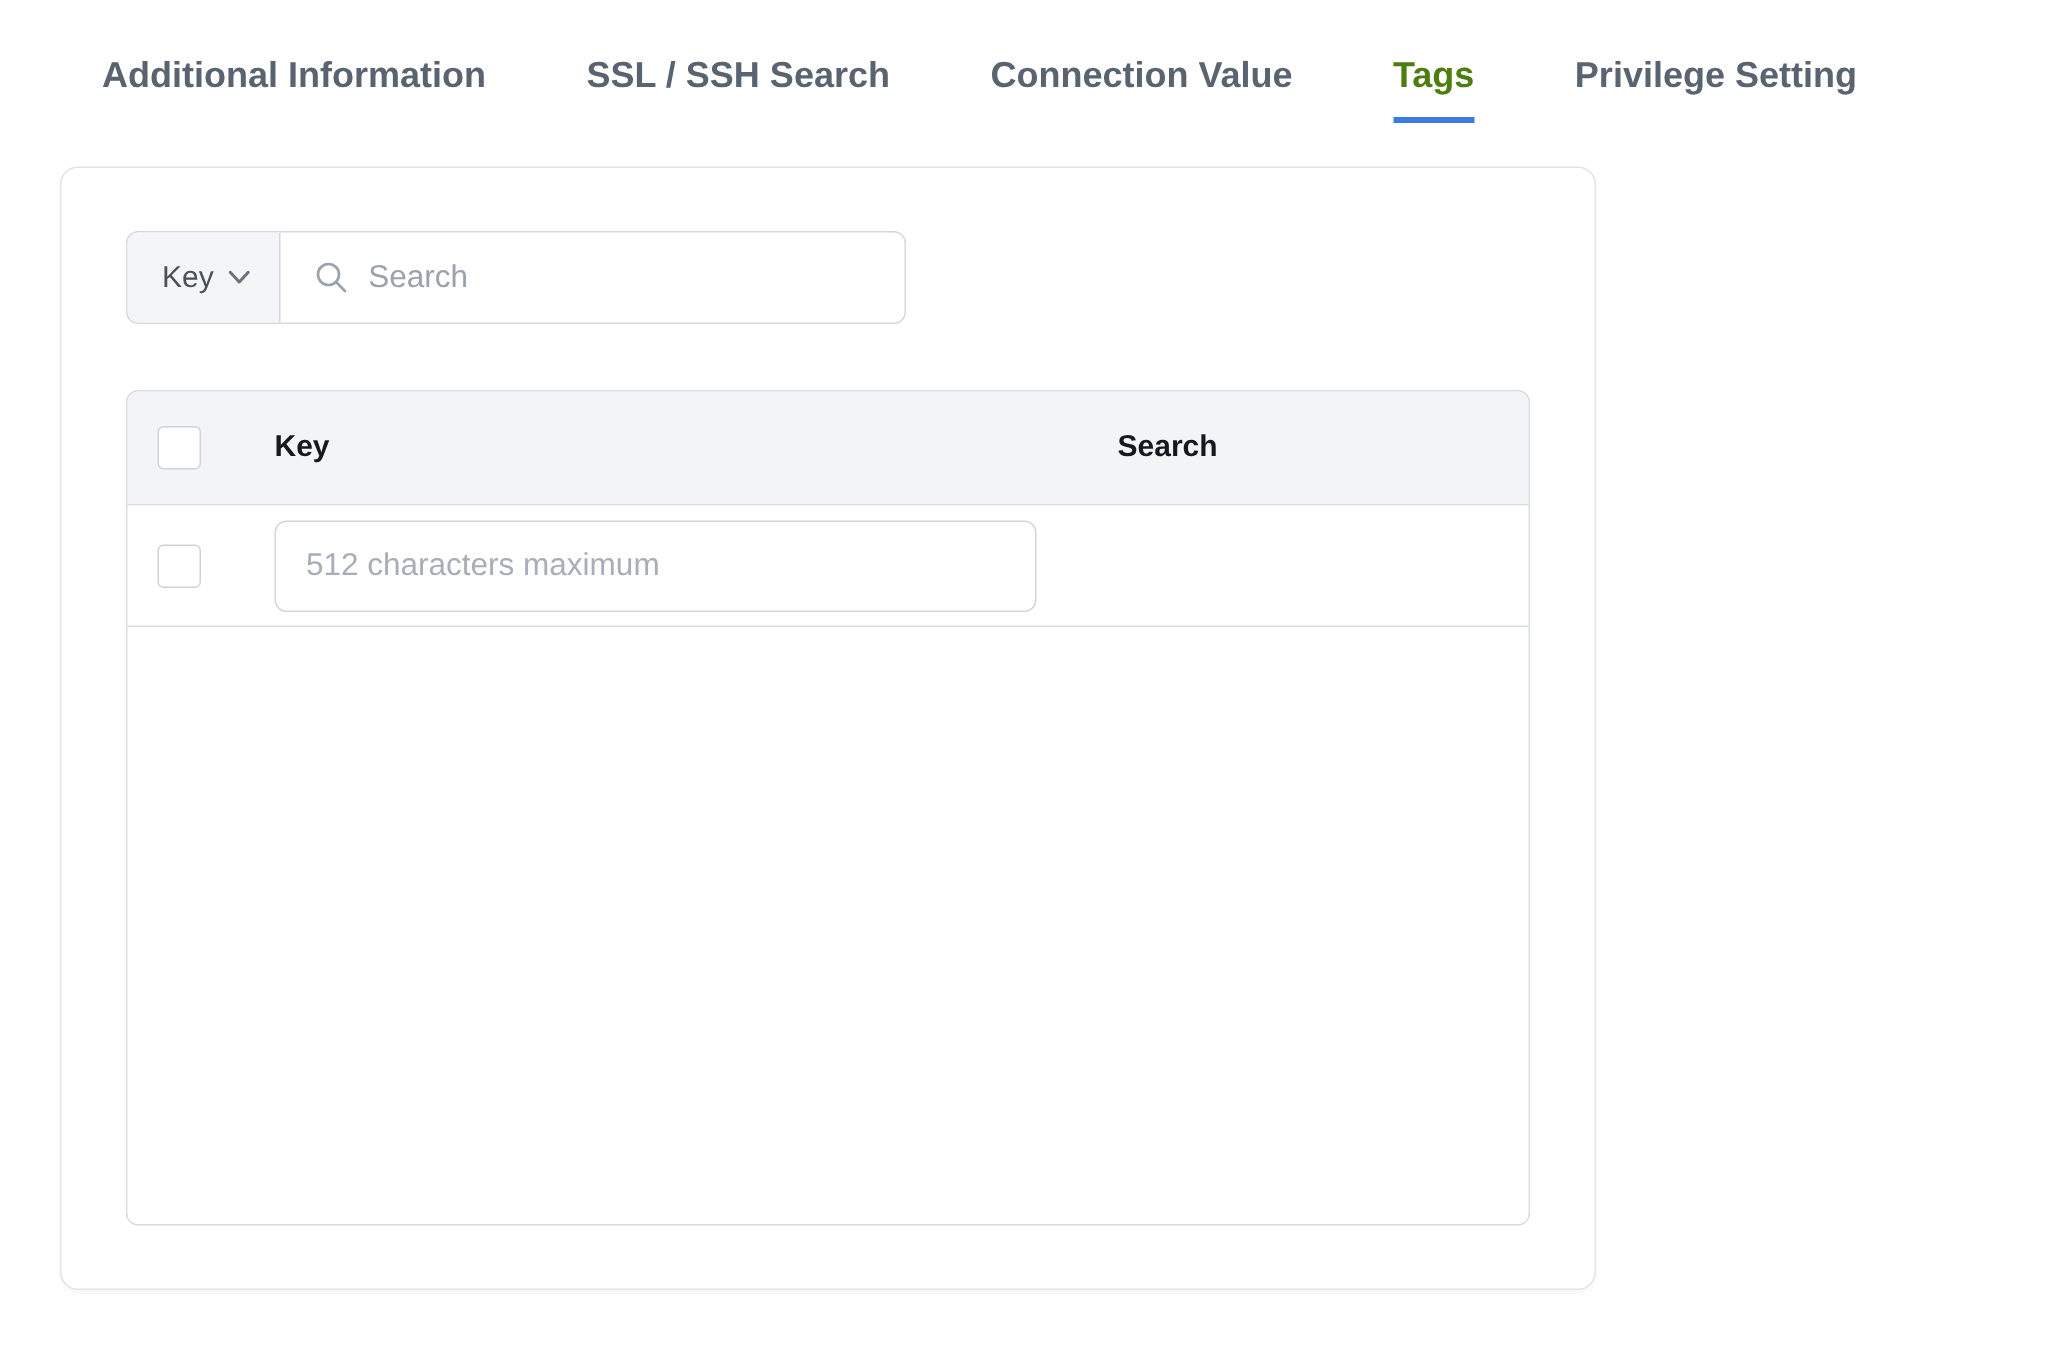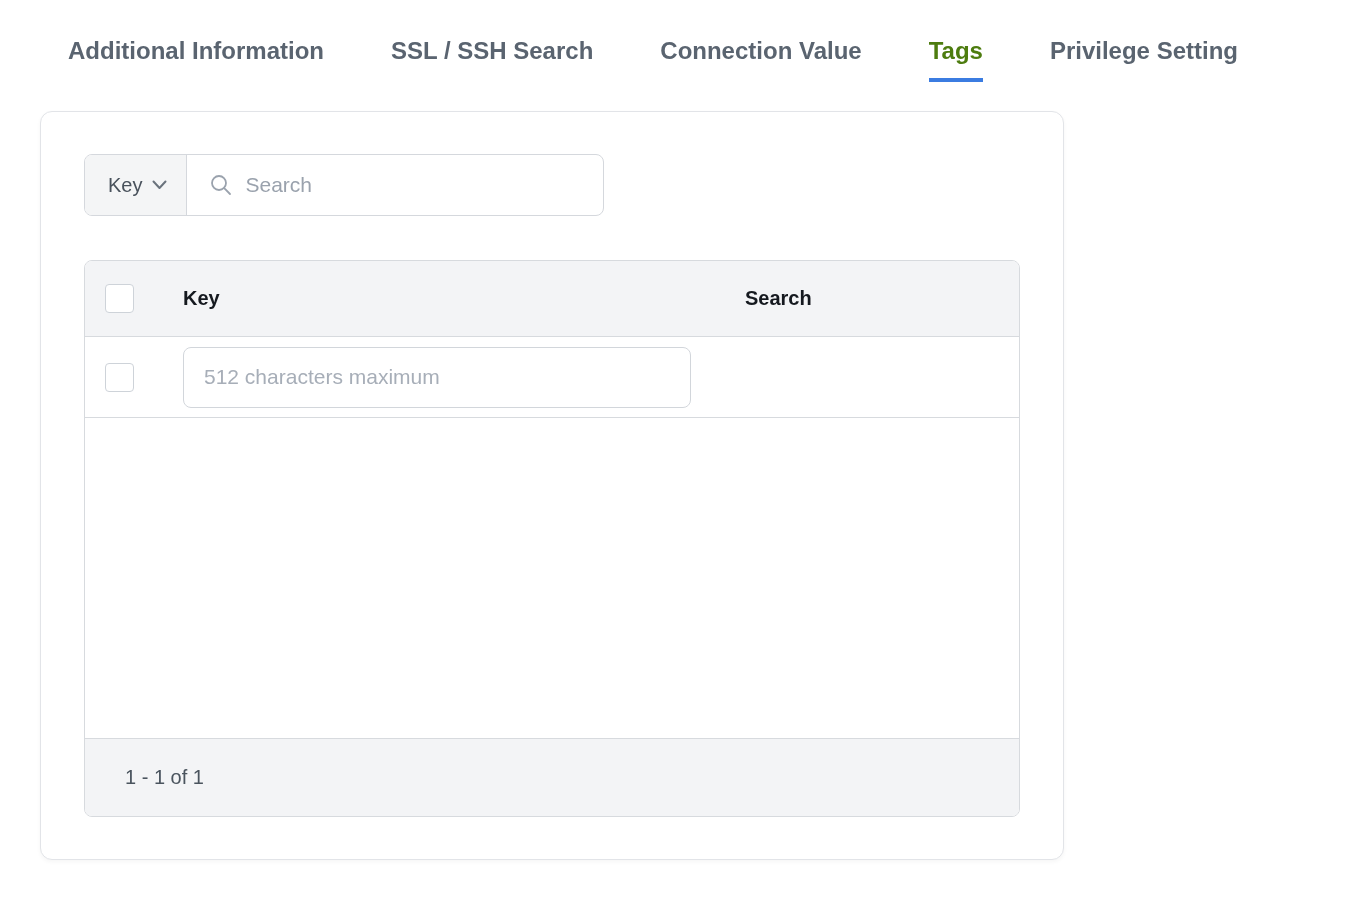--- a/index.html
+++ b/index.html
@@ -236,18 +236,15 @@
       <div class="checkbox-cell">
         <div class="checkbox"></div>
       </div>
       <div class="cell-input">
         <input type="text" placeholder="512 characters maximum" style="">
       </div>
     </div>
 
     <div class="t-body-filler"></div>
 
-    <div class="t-footer">
-      <span class="range">1 - 1 of 1</span>
-    </div>
 
   </div>
 </div>
 
 </body></html>

